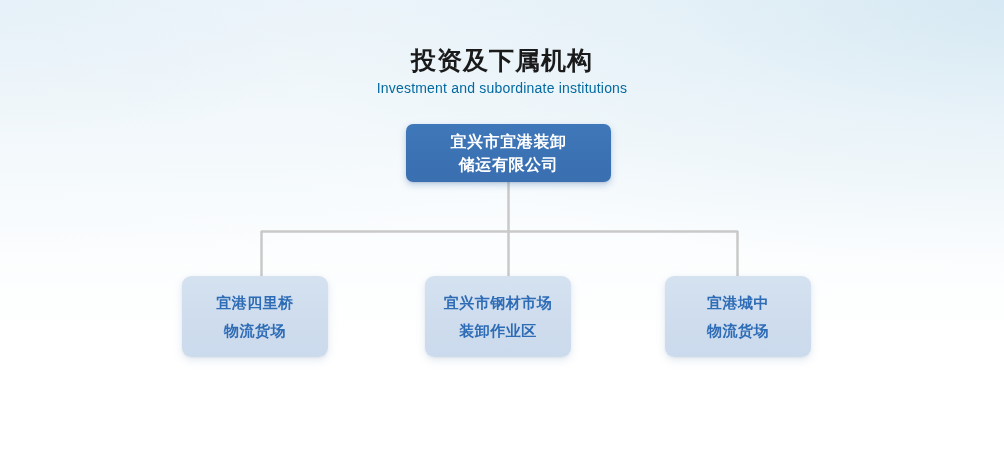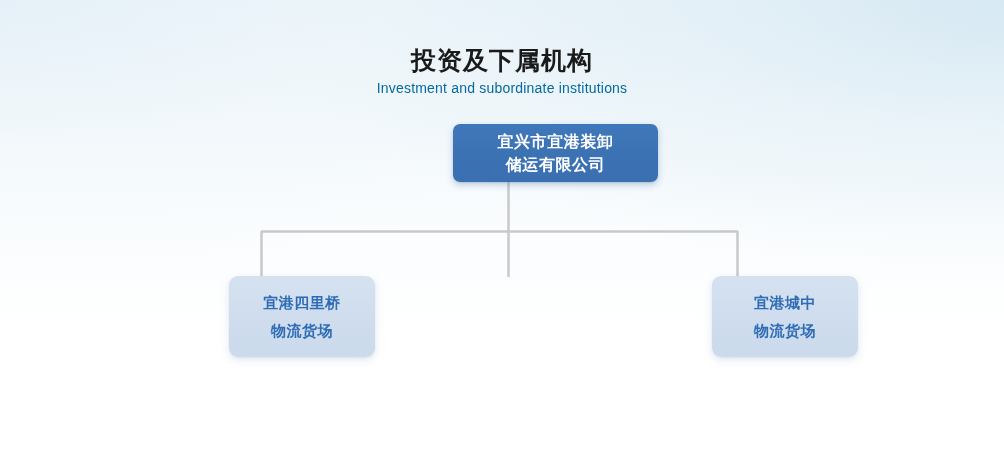--- a/index.html
+++ b/index.html
@@ -70,21 +70,20 @@
   }
 
   
   .node {
     position: absolute;
     box-sizing: border-box;
     display: flex;
     flex-direction: column;
     justify-content: center;
     text-align: center;
-    margin-left: 47px;
   }
 
   .node-root {
     left: 406px;
     top: 124px;
     width: 205px;
     height: 58px;
     border-radius: 7px;
     background: linear-gradient(180deg, #3f78ba 0%, #3b72b4 55%, #3a6fb0 100%);
     box-shadow: 0 3px 7px rgba(58,110,175,0.30), 0 1px 2px rgba(0,0,0,0.10);
@@ -145,19 +144,23 @@
   <div class="node node-root">
     <div class="line">宜兴市宜港装卸</div>
     <div class="line">储运有限公司</div>
   </div>
 
   <div class="node node-child child-0">
     <div class="line">宜港四里桥</div>
     <div class="line">物流货场</div>
   </div>
 
+  <div class="node node-child child-1">
+    <div class="line">宜兴市钢材市场</div>
+    <div class="line">装卸作业区</div>
+  </div>
 
   <div class="node node-child child-2">
     <div class="line">宜港城中</div>
     <div class="line">物流货场</div>
   </div>
 
 </div>
 
 </body></html>

